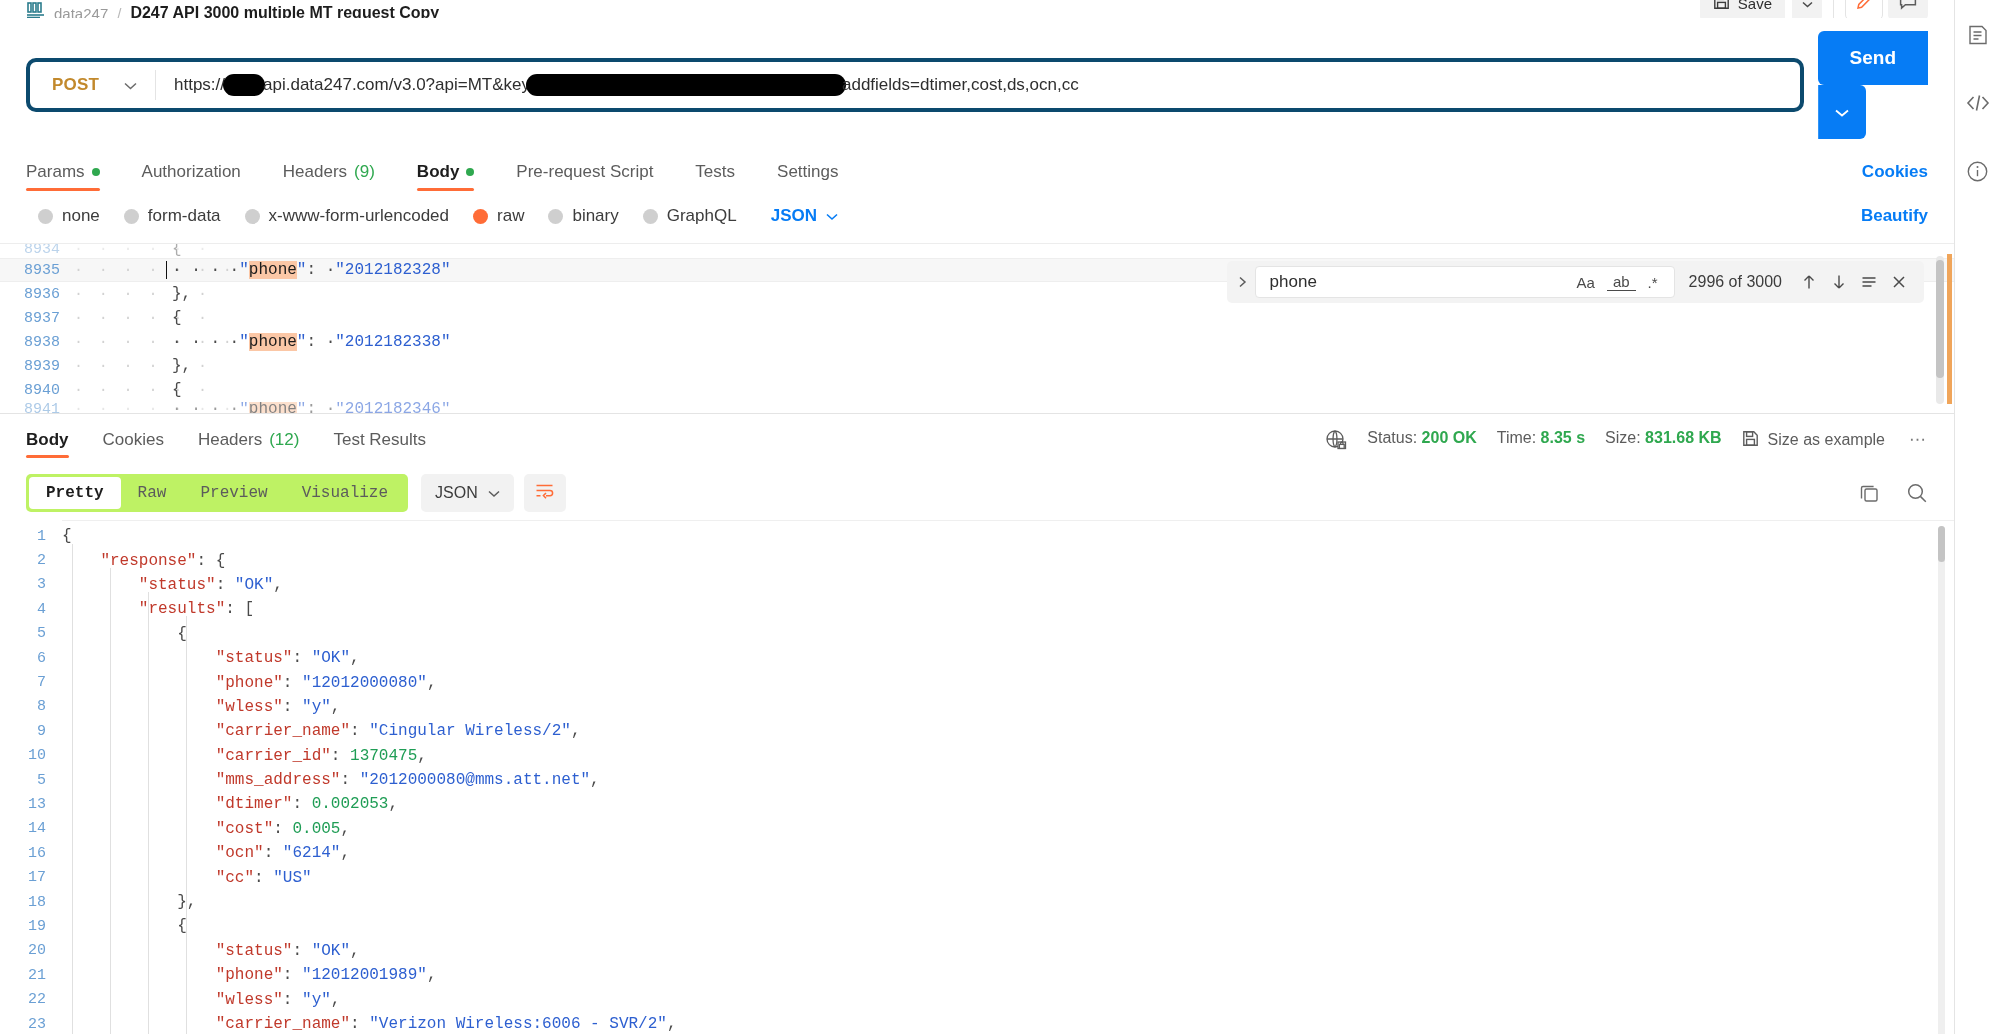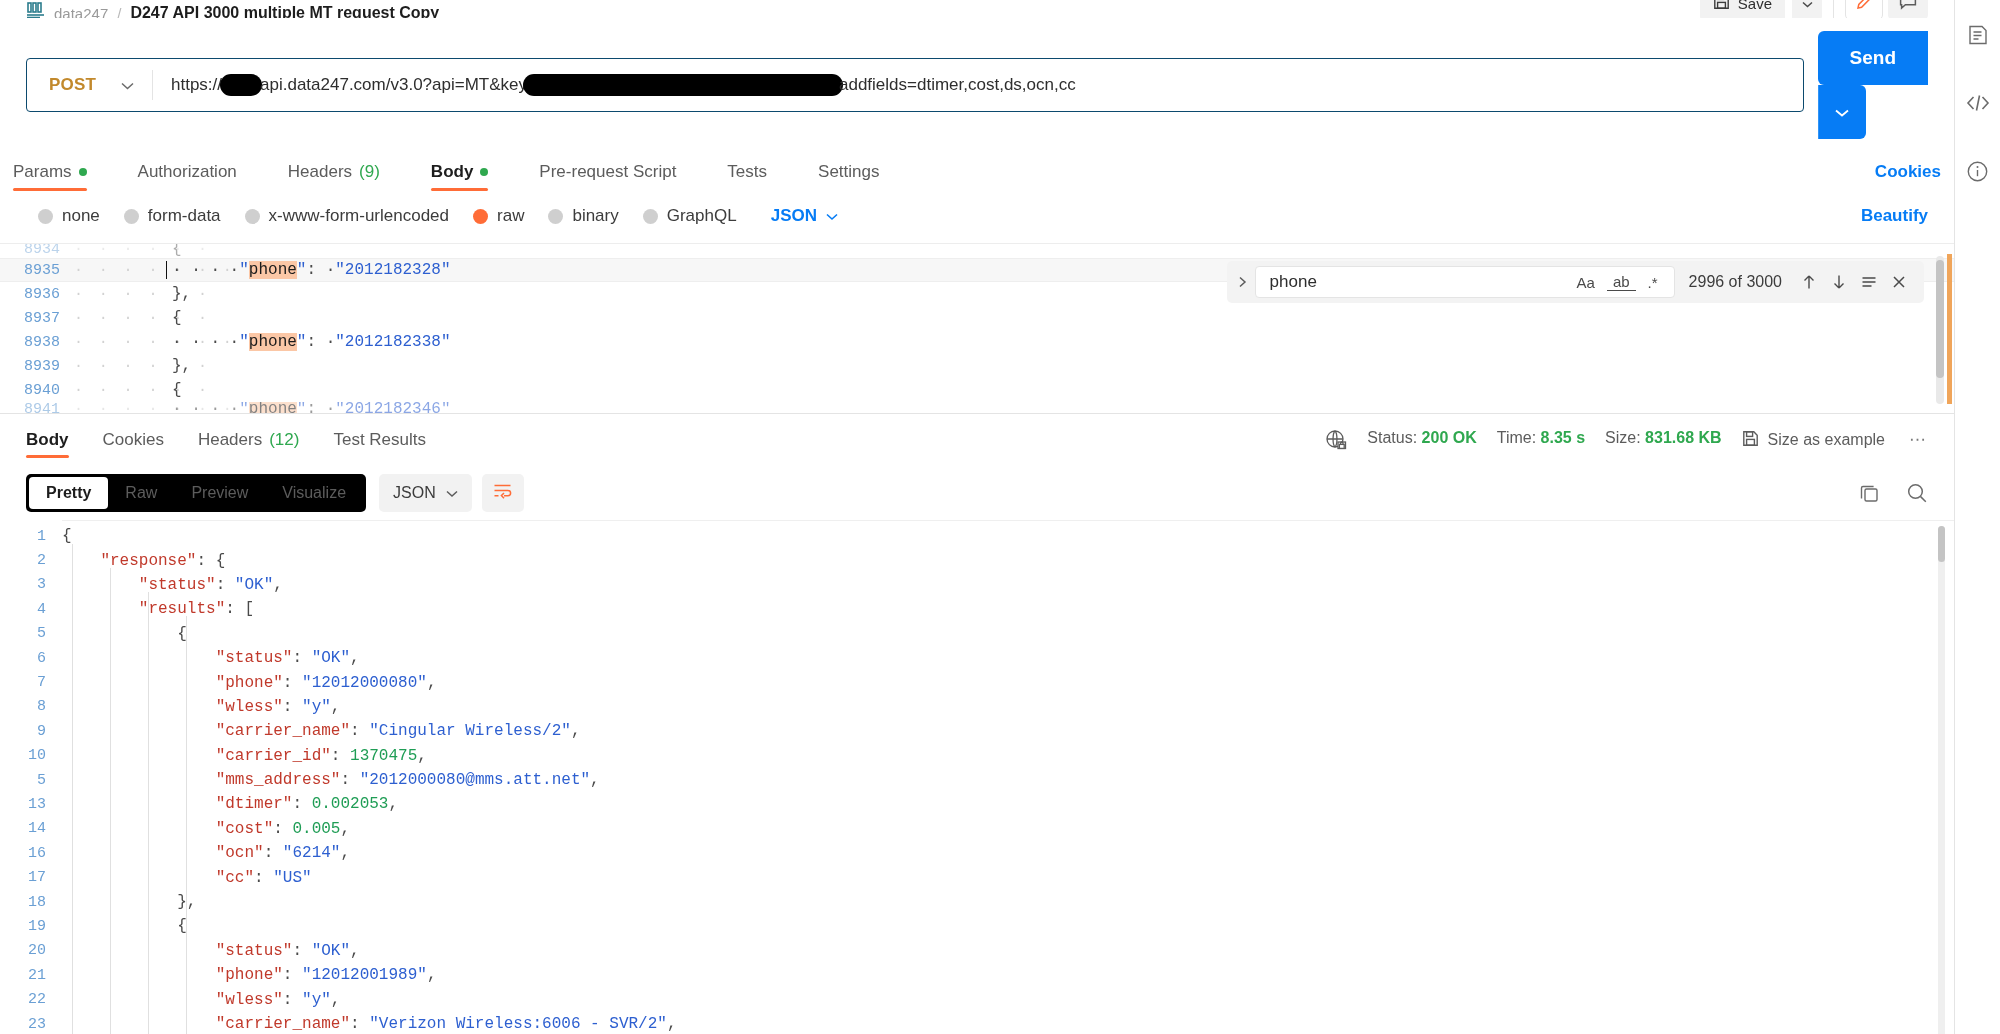--- a/index.html
+++ b/index.html
@@ -34,41 +34,41 @@
     display:flex; align-items:center; gap:8px; font-size: 15px; color: #2e2e2e; cursor:pointer;
   }
   .save-caret { background:#f2f2f2; border-radius: 0 4px 4px 0; height:34px; width:30px; display:flex;align-items:center;justify-content:center; margin-left:2px; cursor:pointer;}
   .pen-btn { width:38px;height:34px;border:1px solid #e4e4e4;border-radius:5px;background:#fff;display:flex;align-items:center;justify-content:center;cursor:pointer;}
   .cmt-btn { width:40px;height:34px;border-radius:5px;background:#f2f2f2;display:flex;align-items:center;justify-content:center;cursor:pointer;}
   .crumb-div { width:1px;height:30px;background:#e4e4e4; margin:0 6px; }
 
   
   .url-row { display:flex; align-items:center; padding: 13px 26px 0 26px; gap: 14px; }
   .url-box {
-    flex: 1; height: 54px; border:1px solid #0c4a6e; border-radius: 4px;
+    flex: 1; height: 54px; border:4px solid #0c4a6e; border-radius: 10px;
     display:flex; align-items:center; background:#fff;
   }
   .method { width: 125px; height:100%; display:flex; align-items:center; justify-content:space-between; padding: 0 18px 0 22px; }
   .method-label { font-size: 17px; font-weight: bold; color: #c2892c; letter-spacing: .2px;}
   .method-div { width:1px; height:30px; background:#e4e4e4; }
   .url-text {
     flex:1; height:100%; display:flex; align-items:center; padding-left: 18px;
     font-size: 17px; color: #2e2e2e; white-space: nowrap; overflow:hidden; position: relative;
   }
   .redact { display:inline-block; background:#000; border-radius: 14px; vertical-align: middle; height: 22px; }
   .send-wrap { display:flex;flex-direction:column; }
   .send-btn {
     background:#067cf5; color:#fff; font-size:19px; font-weight:bold;
     height:54px; padding: 0 32px; border-radius: 6px 0 0 6px; display:flex;align-items:center;cursor:pointer;
   }
   .send-caret { background:#067cf5; width:48px;height:54px;border-radius:0 6px 6px 0; border-left:1px solid #2f94f7;
     display:flex;align-items:center;justify-content:center;cursor:pointer;}
 
   
-  .req-tabs { display:flex; align-items:center; padding: 0 13px; height: 46px; margin-top: 10px; gap: 9px; }
+  .req-tabs { display:flex; align-items:center; padding: 0 26px; height: 46px; margin-top: 10px; gap: 0; }
   .rtab { font-size: 17px; color: #5c5c5c; padding: 0 21px; height:46px; display:flex;align-items:center; gap:7px; cursor:pointer; position:relative;}
   .rtab:first-child { padding-left: 0; }
   .rtab.active { color:#1d1d1d; font-weight:bold; }
   .rtab.active::after { content:''; position:absolute; left: 21px; right:21px; bottom:4px; height:3px; background:#ff6c37; border-radius:2px;}
   .rtab:first-child.active::after { left:0; }
   .dot-green { width:8px;height:8px;border-radius:50%;background:#2fa84f; display:inline-block;}
   .cnt { color:#2fa84f; }
   .link-blue { color:#067cf5; font-size:17px; font-weight:bold; cursor:pointer; }
   .tabs-right { margin-left:auto; display:flex; align-items:center; }
 
@@ -119,21 +119,21 @@
   .rsp-tab.active { color:#1d1d1d; font-weight:bold; }
   .rsp-tab.active::after { content:''; position:absolute; left:0; right:0; bottom:8px; height:3px; background:#ff6c37; border-radius:2px;}
   .resp-meta { margin-left:auto; display:flex; gap: 20px; font-size:16px; color:#5c5c5c;}
   .meta-ok { color:#2fa84f; font-weight:bold; }
   .meta-item { white-space:nowrap; }
   .sae { display:flex;align-items:center;gap:9px; cursor:pointer; }
   .kebab { letter-spacing:2px; color:#7a7a7a; font-size:17px; cursor:pointer; padding-left: 4px;}
 
   
   .pretty-bar { display:flex; align-items:center; padding: 0 26px; height: 54px; gap: 0; }
-  .seg { background:#000000; border-radius:5px; display:flex; align-items:center; height:38px; padding: 3px;}
+  .seg { background:#bef264; border-radius:5px; display:flex; align-items:center; height:38px; padding: 3px; font-family: Liberation Mono, monospace;}
   .seg-item { font-size:16px; color:#5c5c5c; padding: 0 17px; height:32px; display:flex;align-items:center; border-radius:4px; cursor:pointer;}
   .seg-item.active { background:#fff; color:#1d1d1d; font-weight:bold; }
   .fmt-sel { margin-left: 13px; background:#f2f2f2; border-radius:5px; height:38px; display:flex;align-items:center;gap:10px; padding: 0 14px; font-size:16px; color:#3c3c3c; cursor:pointer;}
   .wrap-btn { margin-left: 10px; width:42px;height:38px;border-radius:5px; background:#f2f2f2; display:flex;align-items:center;justify-content:center; cursor:pointer;}
   .pretty-right { margin-left:auto; display:flex; align-items:center; gap: 26px; }
   .pr-icon { color:#6b6b6b; cursor:pointer; display:flex; }
 
   
   .resp-body { position:relative; height: 566px; overflow:hidden; }
   .rline { display:flex; height:24.4px; align-items:center; font-family:"Liberation Mono", monospace; font-size:16px;}

